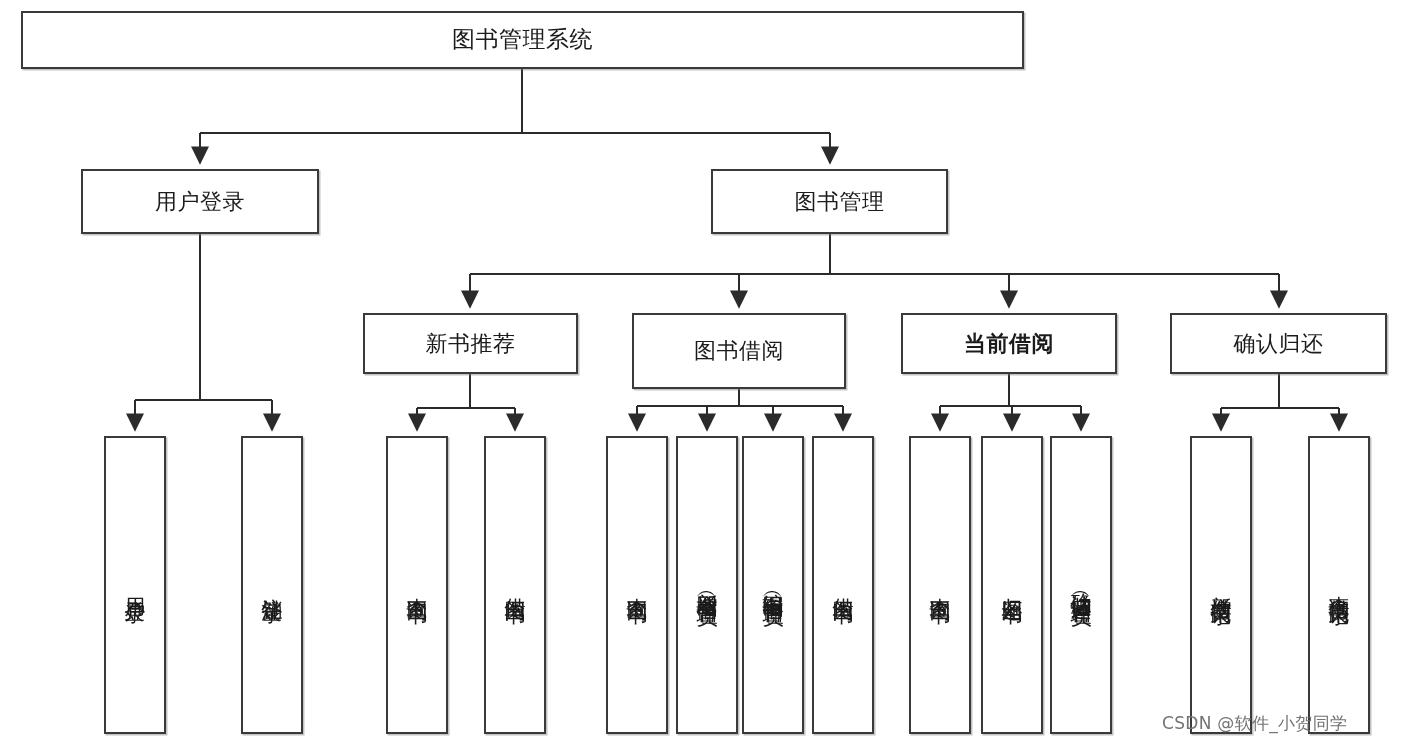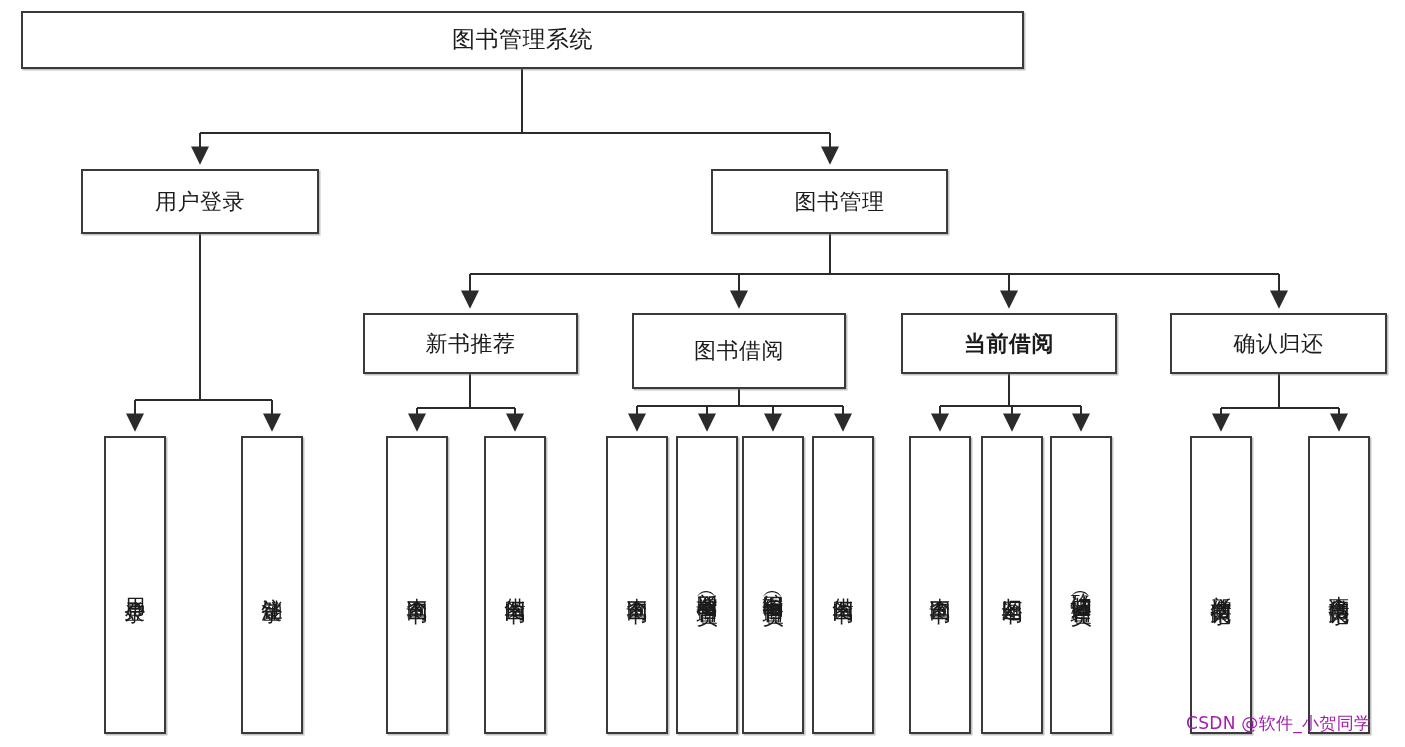--- a/index.html
+++ b/index.html
@@ -59,24 +59,24 @@
   .node.v .lbl {
     writing-mode: vertical-rl;
     text-orientation: upright;
     font-size: 21px;
     line-height: 1.05;
     letter-spacing: 2px;
     max-height: 274px;
   }
   .watermark {
     position: absolute;
-    left: 1186px;
+    left: 1162px;
     top: 712px;
     font-size: 17px;
-    color: #a21caf;
+    color: #737373;
     white-space: nowrap;
     letter-spacing: 0.3px;
   }
 </style>
 </head>
 <body>
 
 <div id="canvas">
 
   <svg id="edges" viewBox="0 0 1405 747" xmlns="http://www.w3.org/2000/svg">

